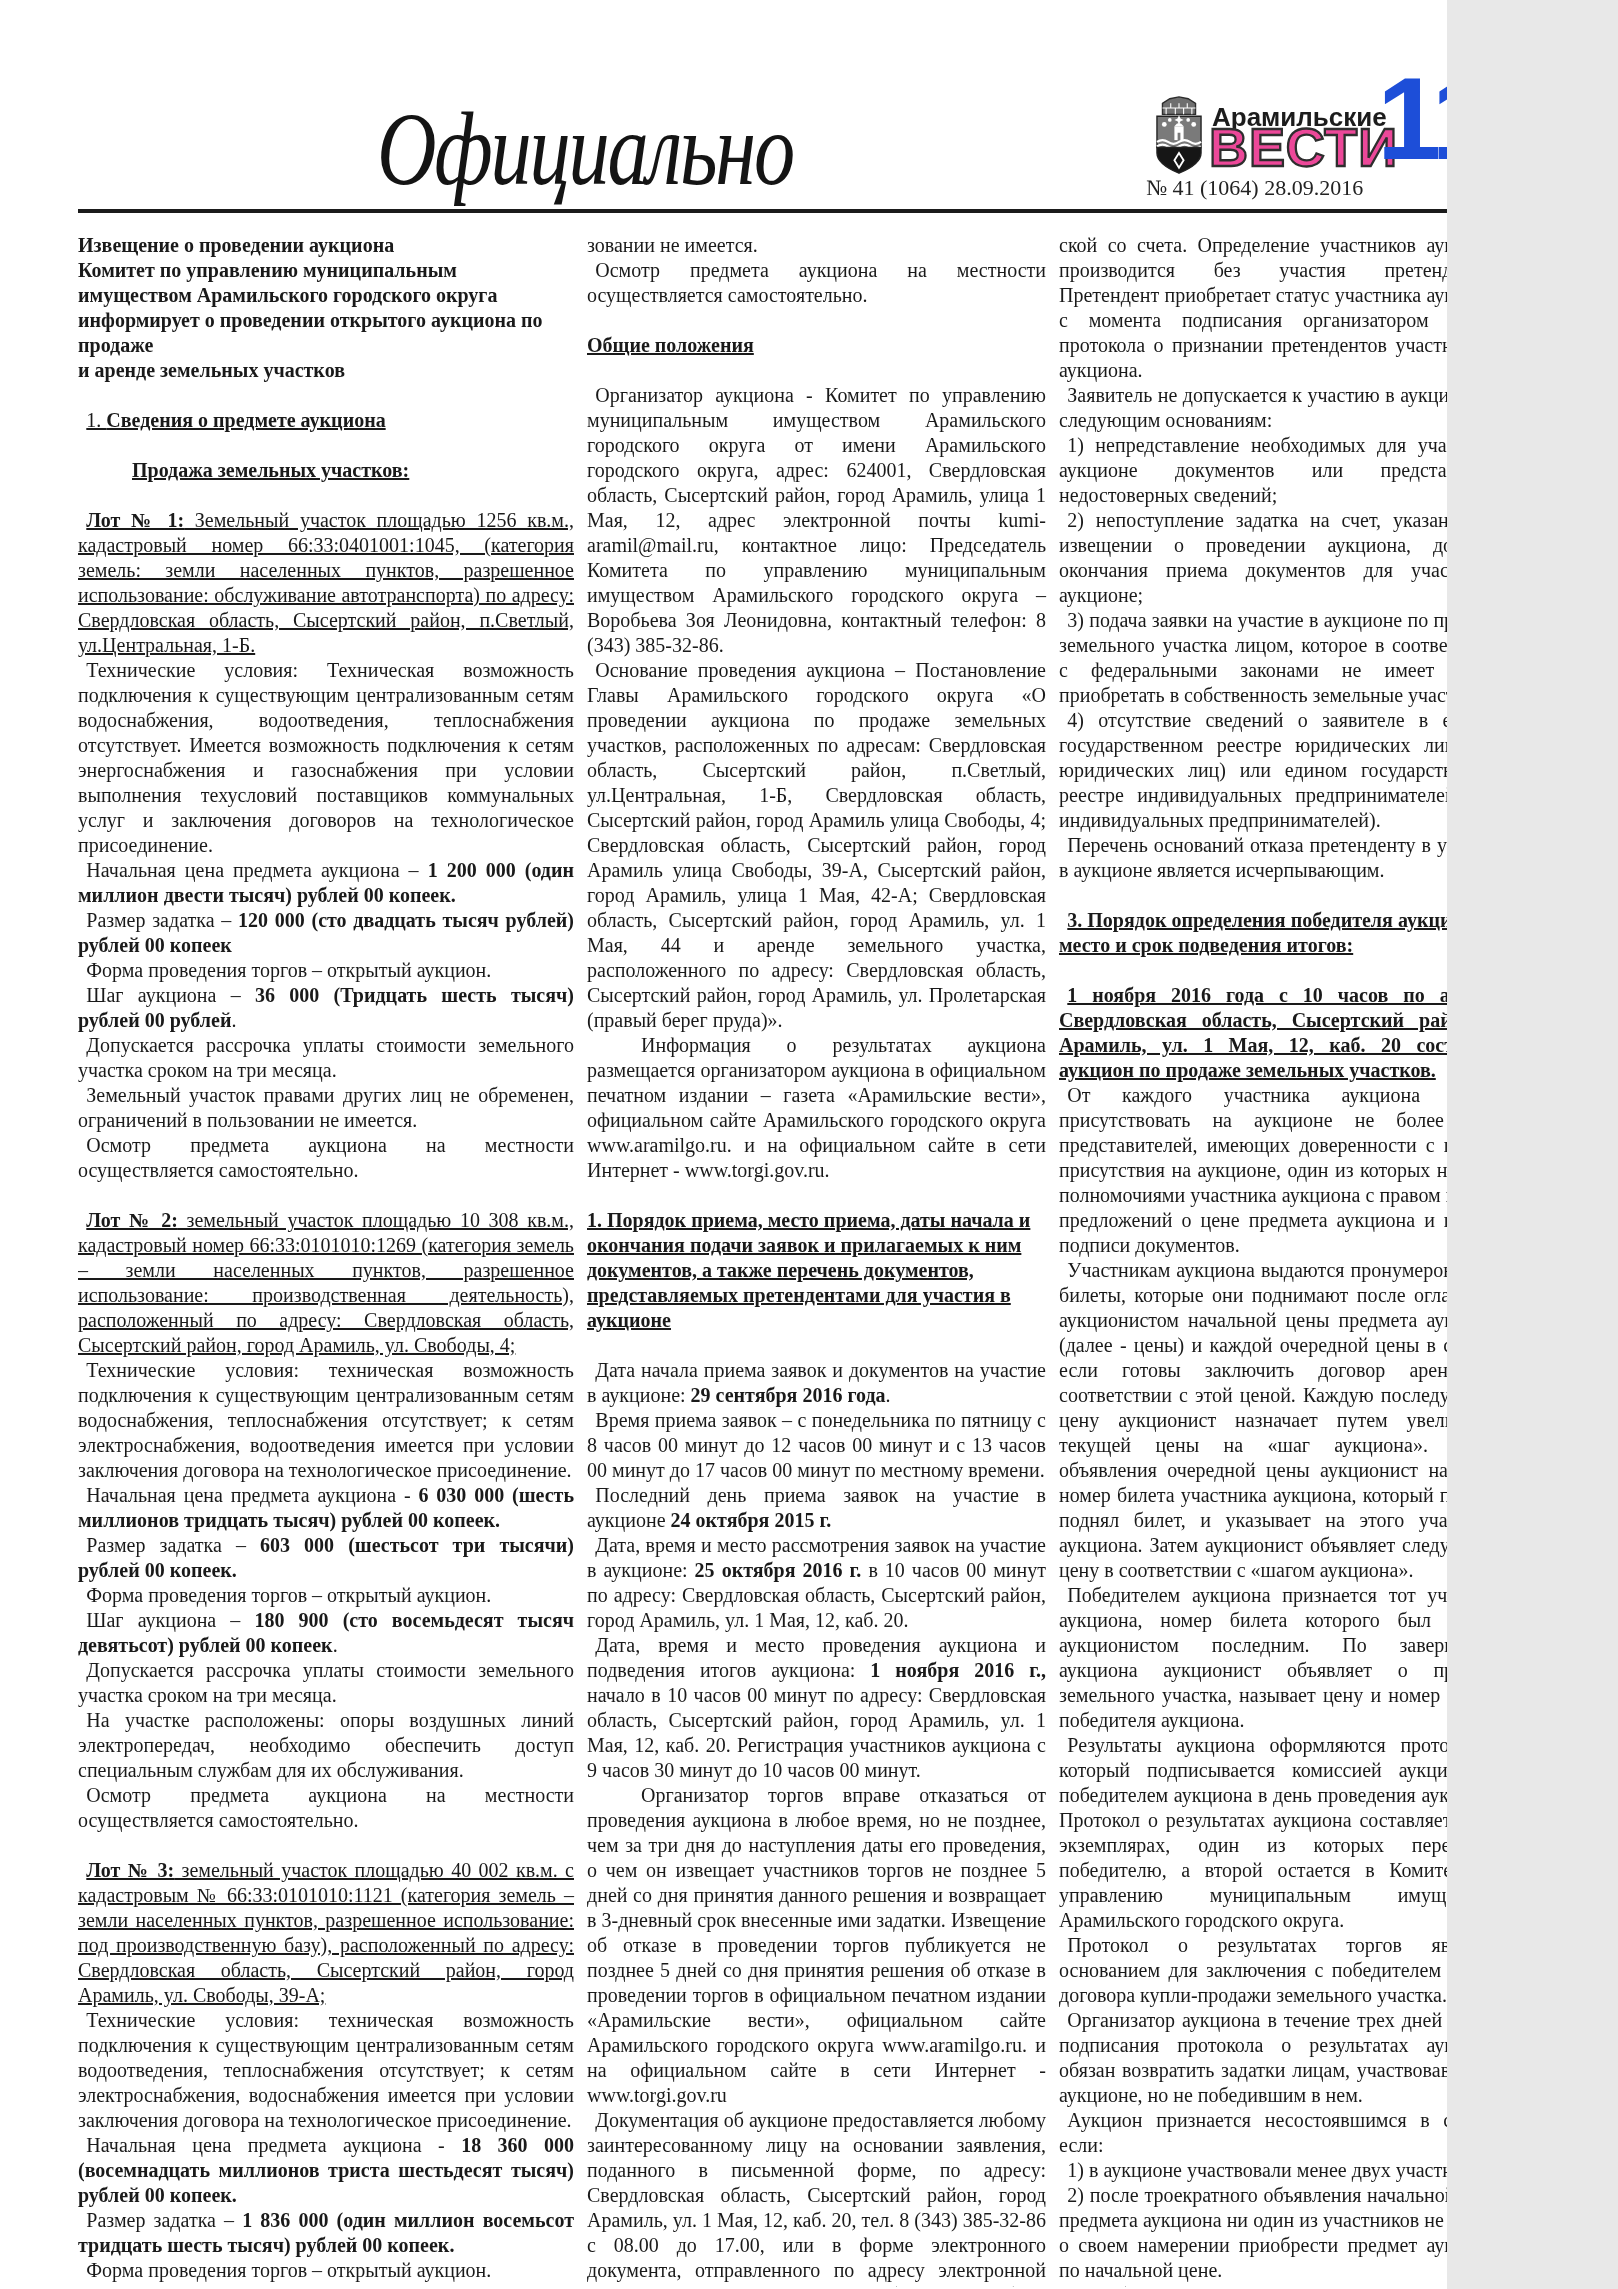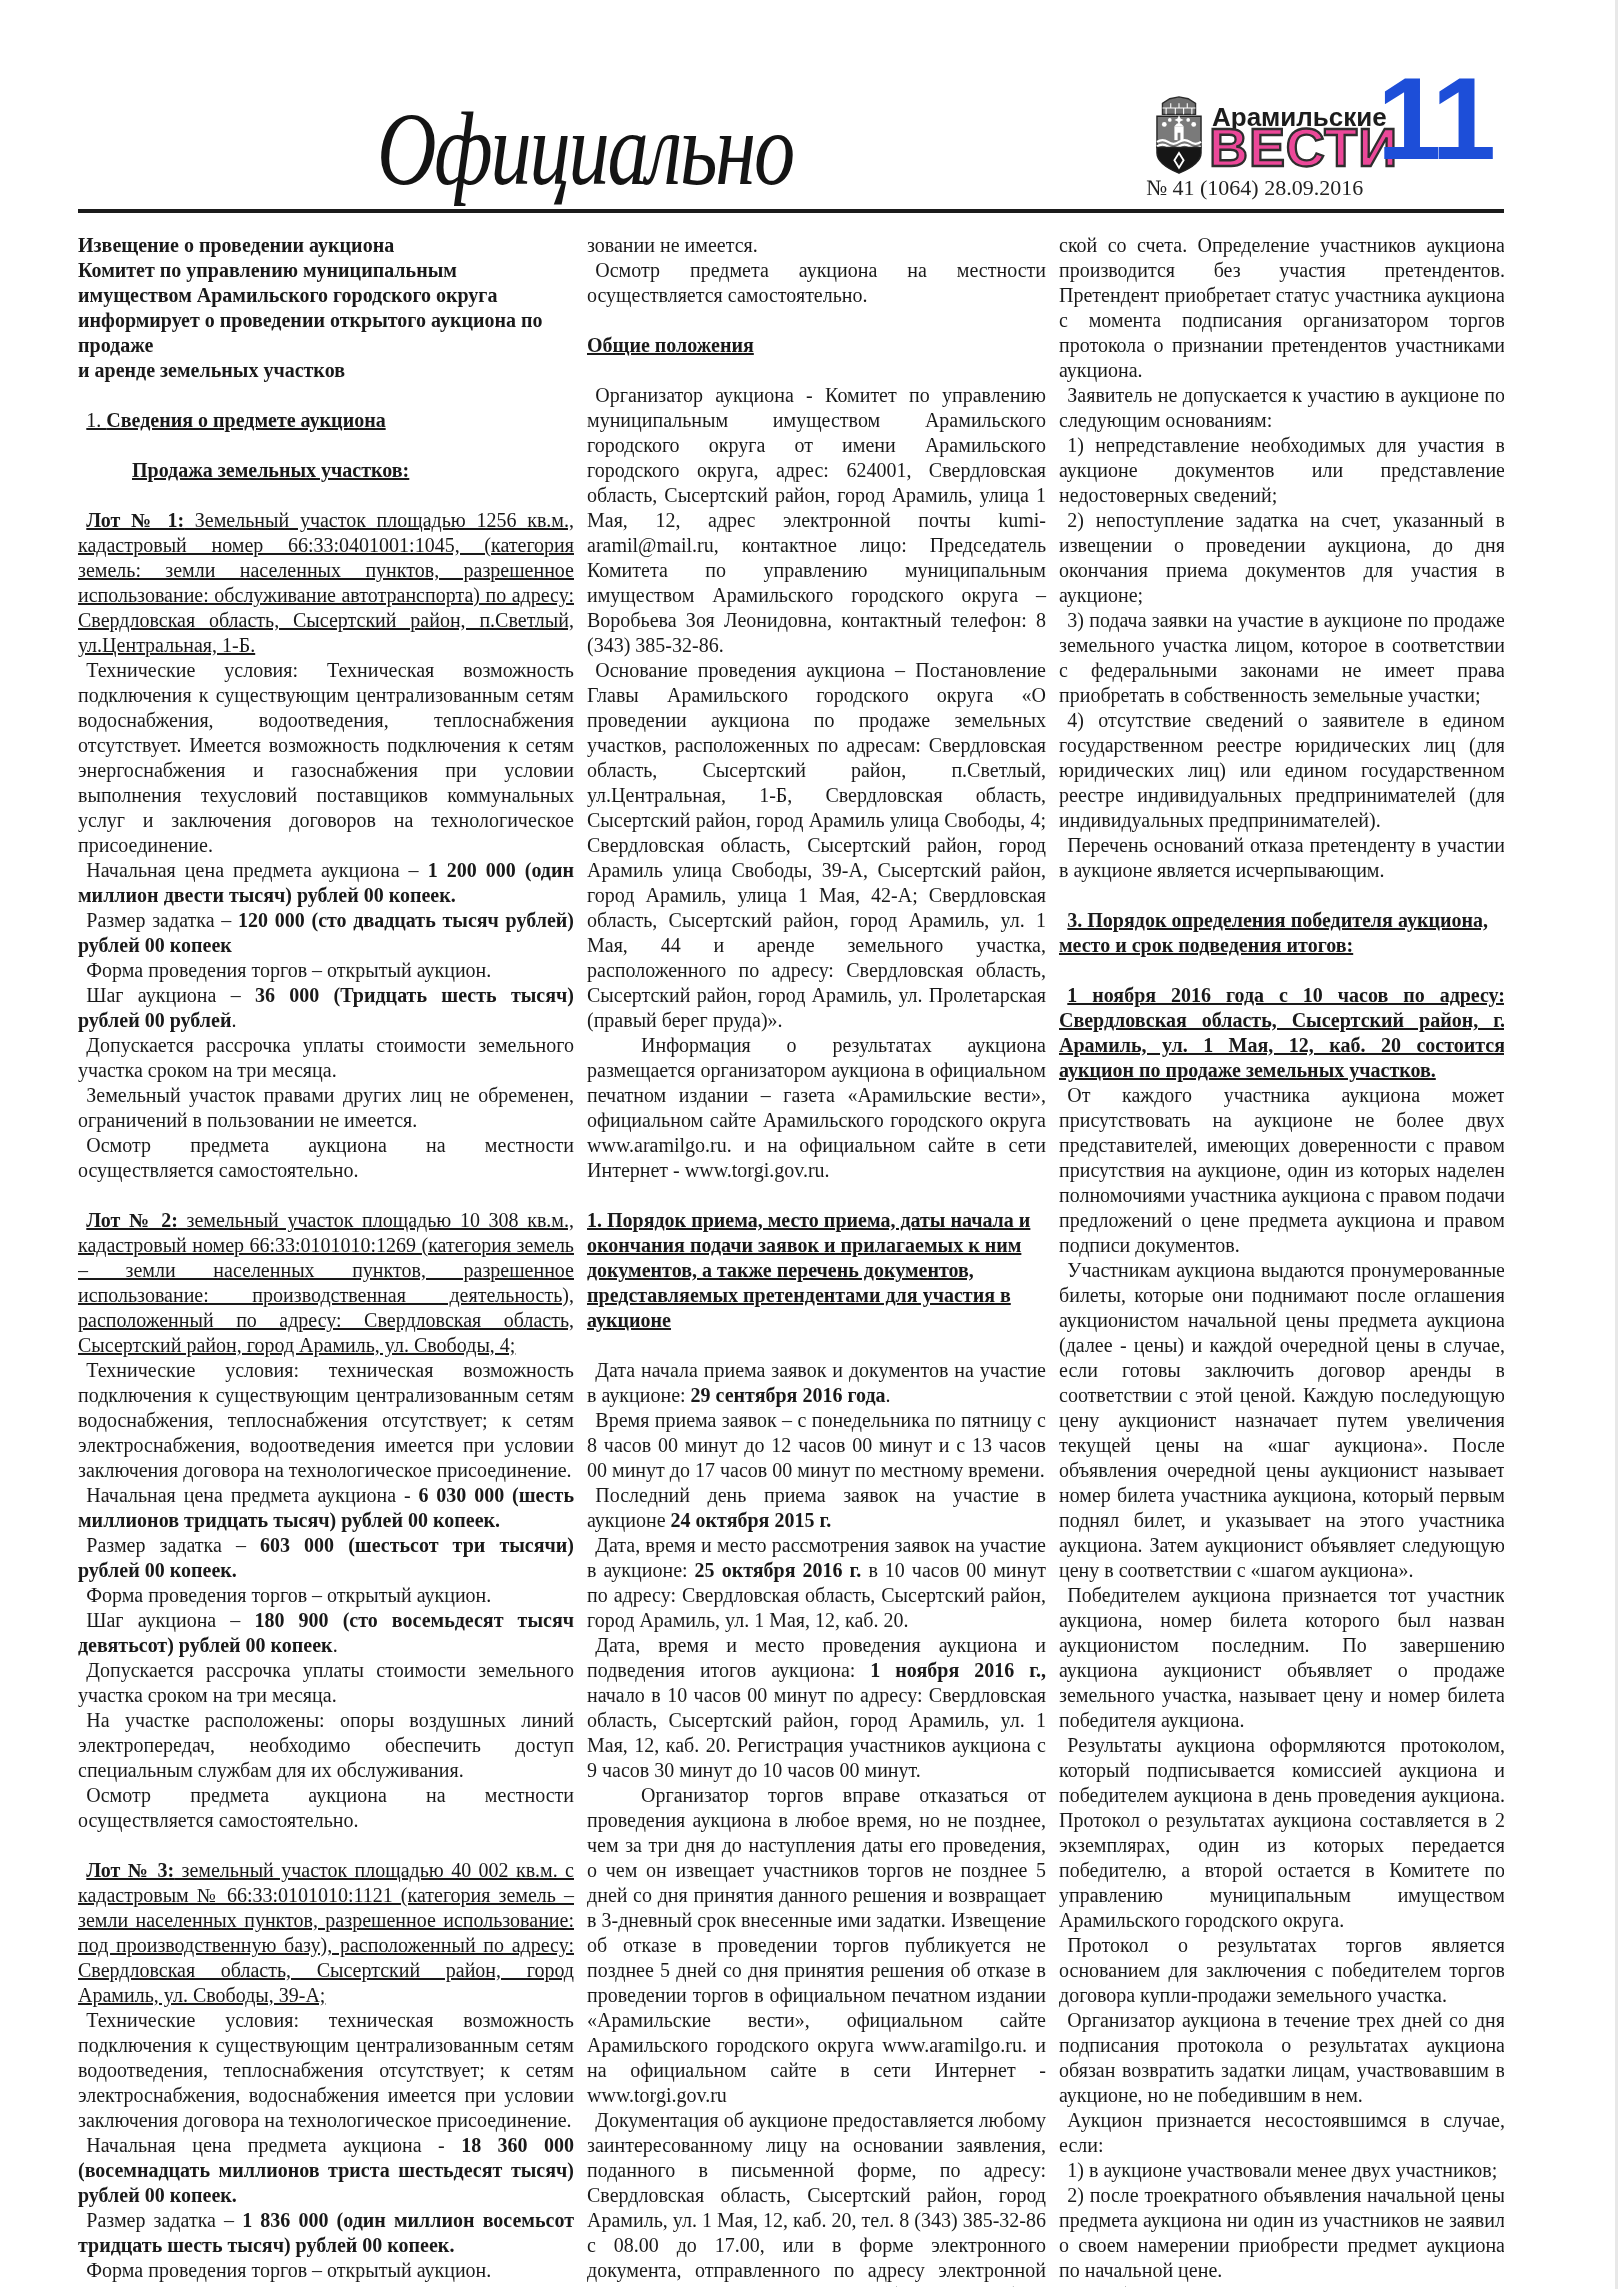--- a/index.html
+++ b/index.html
@@ -1,16 +1,16 @@
 <!DOCTYPE html>
 <html style="font-size:14.8px"><head>
 <meta charset="utf-8">
 <style>
   html,body{margin:0;padding:0;background:#e8e8e8;}
-  #page{position:relative;width:1615px;height:2290px;background:#ffffff;overflow:hidden;
+  #page{position:relative;width:1447px;height:2290px;background:#ffffff;overflow:hidden;
         font-family:"Liberation Serif",serif;color:#1a1a1a;}
   
   #page-title{position:absolute;left:377px;top:90px;font-style:italic;font-size:103px;
       letter-spacing:-2.8px;transform:scaleX(.80);transform-origin:left top;white-space:nowrap;
       font-family:"Liberation Serif",serif;color:#141414;}
   #head-rule{position:absolute;left:78px;top:209px;width:1426px;height:3.7px;background:#1b1b1b;}
   #coat{position:absolute;left:1153px;top:96px;width:52px;height:79px;}
   #brand-top{position:absolute;left:1212px;top:102px;font-family:"Liberation Sans",sans-serif;
       font-weight:700;font-size:26px;color:#1c1c1c;white-space:nowrap;}
   #brand-main{position:absolute;left:1209px;top:120px;font-family:"Liberation Sans",sans-serif;

